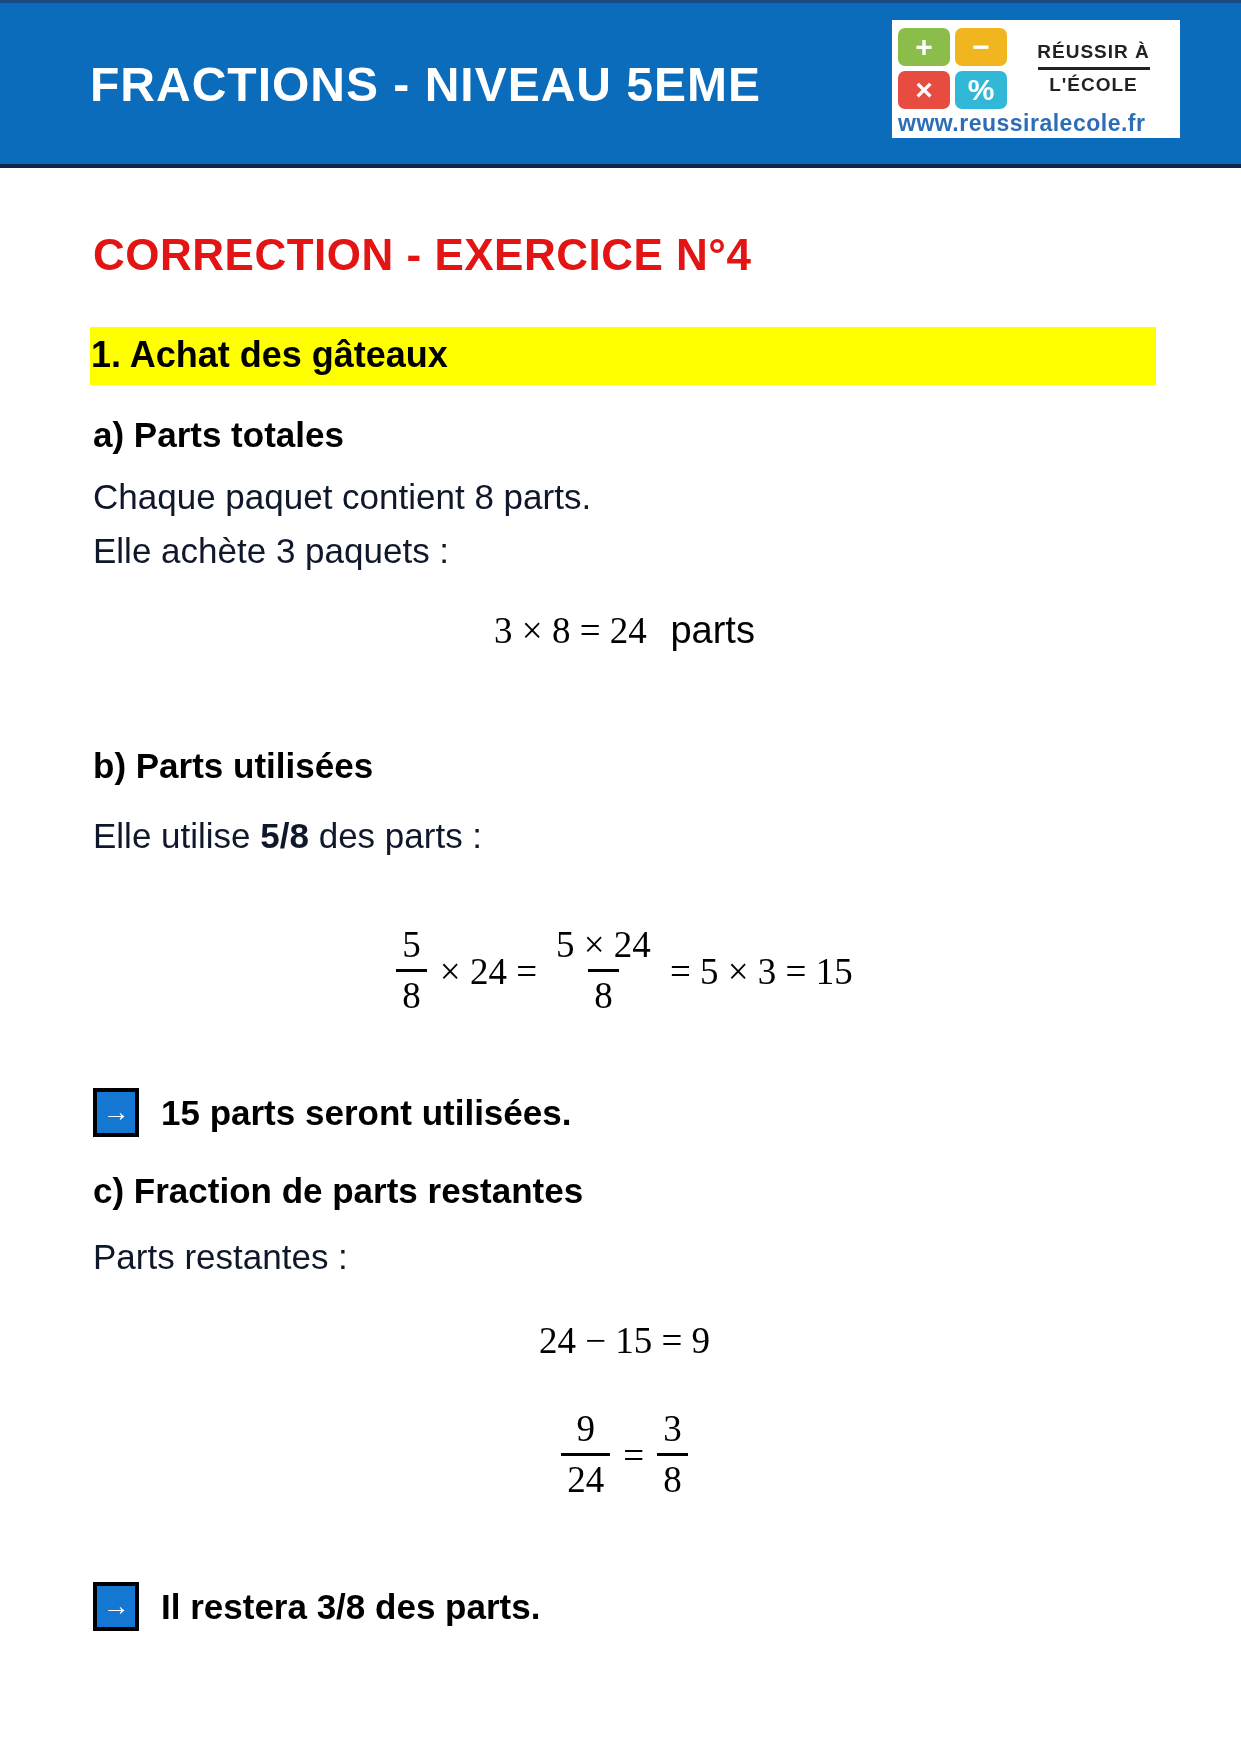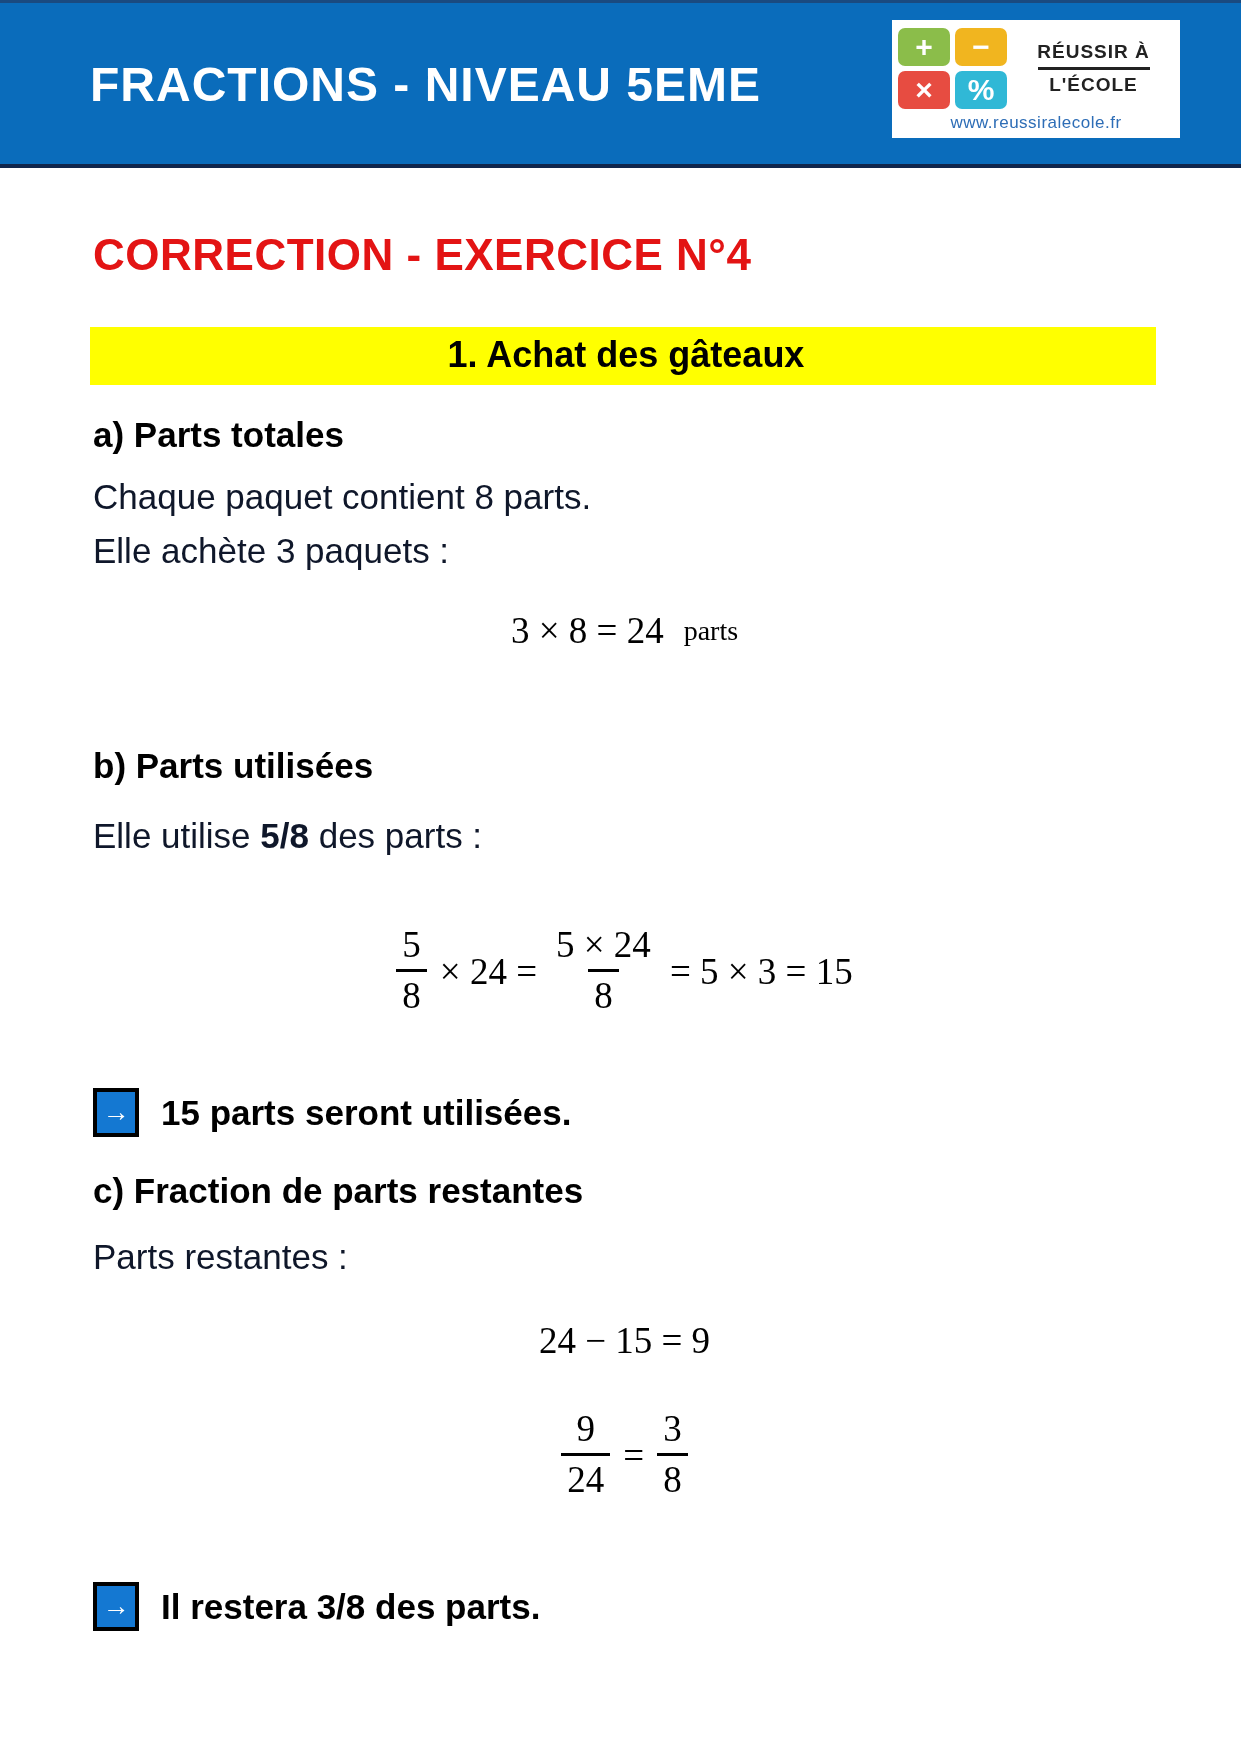--- a/index.html
+++ b/index.html
@@ -30,46 +30,45 @@
     color:#fff; font-weight:bold; font-size:30px; line-height:1;
   }
   .tile-plus { background:#8bbd4a; }
   .tile-minus { background:#f1b51f; }
   .tile-mult { background:#e74c41; }
   .tile-div { background:#30b8d6; }
   .brand { flex:1; display:flex; flex-direction:column; align-items:center; justify-content:center; }
   .brand-line { color:#222; font-weight:bold; font-size:19px; letter-spacing:1px; white-space:nowrap; }
   .brand-divider { width:112px; height:3px; background:#222; margin:4px 0; }
   .logo-site {
-    text-align:center; color:#2d6db6; font-weight:normal; font-size:17px;
+    text-align:left; color:#2d6db6; font-weight:bold; font-size:23px;
     letter-spacing:0.5px; white-space:nowrap; line-height:24px;
   }
 
   
   .content { padding:0 85px 0 93px; }
   .correction-title {
     margin-top:62px; color:#e31414; font-size:44px; font-weight:bold; letter-spacing:0.5px;
   }
   .yellow-bar {
     margin-top:47px; margin-left:-3px; background:#ffff00;
-    padding:7px 10px 9px 16px;
-    text-align:center;
+    padding:7px 10px 9px 1px;
   }
   .yellow-bar span { color:#000; font-size:36px; font-weight:bold; }
   .subheading { margin-top:30px; font-size:35px; font-weight:bold; color:#000; }
   .body-line { font-size:35px; color:#0f172a; white-space:pre-wrap; }
   .mt22 { margin-top:22px; }
   .mt14 { margin-top:14px; }
 
   .math { font-family:"Liberation Serif","DejaVu Serif",serif; }
   .eq-line {
     display:flex; align-items:center; justify-content:center;
     font-size:37px; color:#000; gap:13px; white-space:pre-wrap;
   }
-  .eq-line .suffix { font-family:Liberation Serif, serif; font-size:28px; }
+  .eq-line .suffix { font-family:Liberation Sans, sans-serif; font-size:38px; }
   .eq1 { margin-top:38px; }
   .frac { display:inline-flex; flex-direction:column; align-items:center; text-align:center; }
   .frac .num { display:block; padding:0 6px 4px 6px; line-height:1.05; }
   .frac .den { display:block; border-top:3px solid #000; padding:5px 6px 0 6px; line-height:1.05; }
   .eq2 { margin-top:40px; min-height:150px; }
   .eq3 { margin-top:42px; }
   .eq4 { margin-top:28px; min-height:130px; }
 
   .conclusion-row { display:flex; align-items:center; margin-top:44px; }
   .arrow-box {

